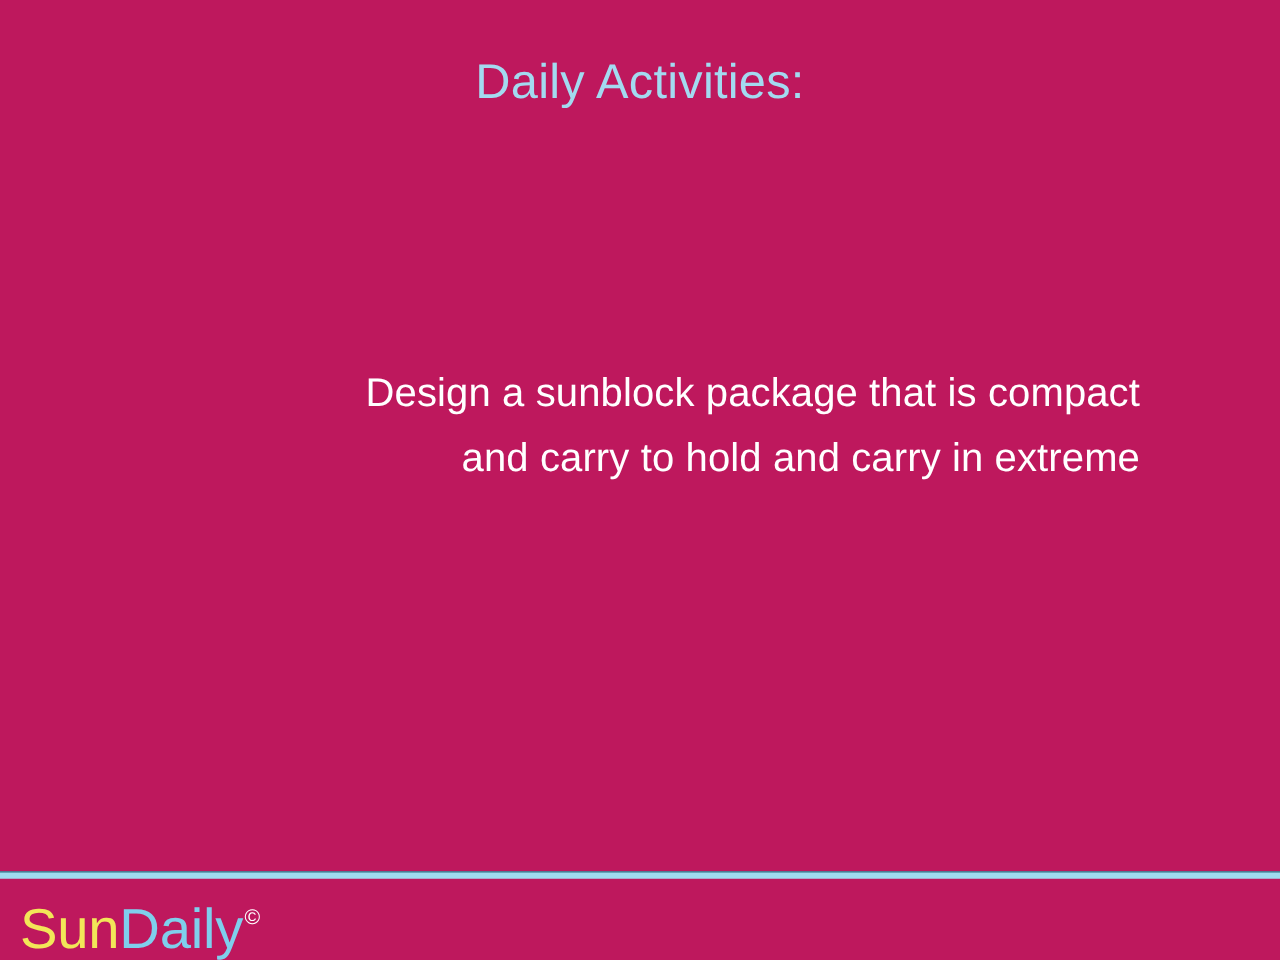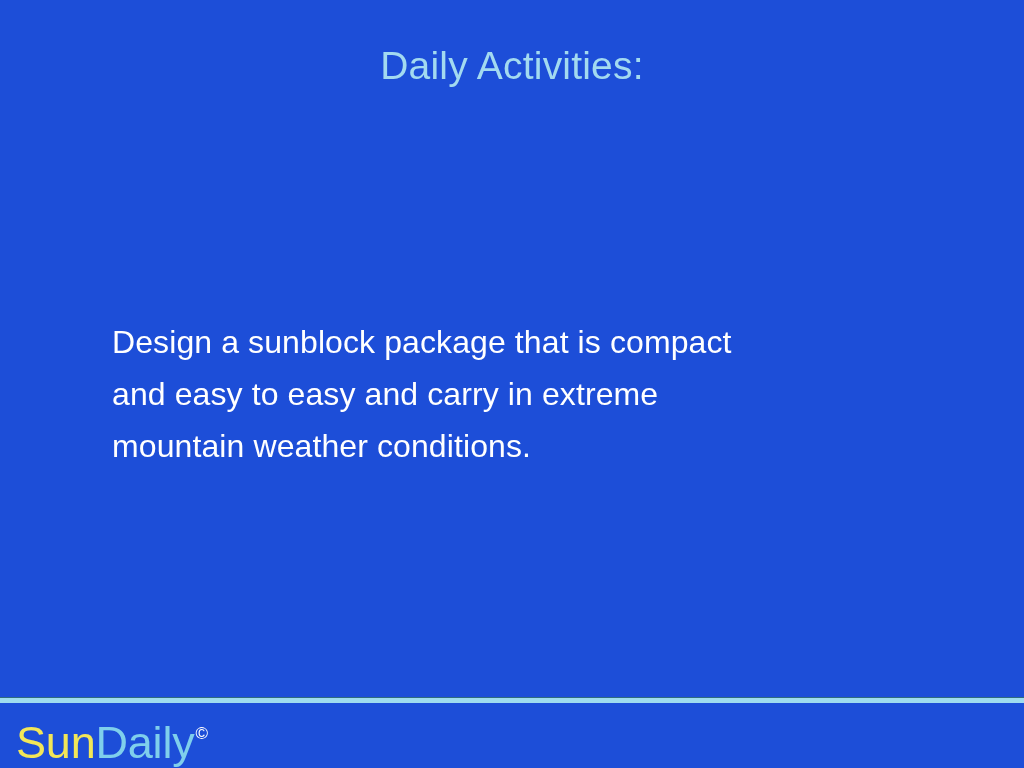--- a/index.html
+++ b/index.html
@@ -13,21 +13,21 @@
     height: 768px;
     overflow: hidden;
     font-family: "Liberation Sans", sans-serif;
     -webkit-font-smoothing: antialiased;
   }
 
   .slide {
     position: relative;
     width: 1024px;
     height: 768px;
-    background: #1d4ed8;
+    background: #be185d;
   }
 
   
   .slide-title {
     position: absolute;
     left: 0;
     top: 18px;
     width: 1024px;
     text-align: center;
     color: #a3daf0;
@@ -35,23 +35,23 @@
     font-weight: 300;
     letter-spacing: 0.2px;
     line-height: 44px;
     white-space: nowrap;
   }
 
   
   .body-block {
     position: absolute;
     left: 112px;
-    top: 316px;
+    top: 288px;
     width: 800px;
-    text-align: left;
+    text-align: right;
   }
   .body-line {
     color: #ffffff;
     font-size: 32px;
     font-weight: 400;
     line-height: 52px;
     letter-spacing: 0.1px;
     white-space: nowrap;
   }
 
@@ -89,22 +89,21 @@
 </style>
 </head>
 <body>
 
 <div class="slide">
 
   <h1 class="slide-title">Daily Activities:</h1>
 
   <div class="body-block">
     <div class="body-line">Design a sunblock package that is compact</div>
-    <div class="body-line">and easy to easy and carry in extreme</div>
-    <div class="body-line">mountain weather conditions.</div>
+    <div class="body-line">and carry to hold and carry in extreme</div>
   </div>
 
   <div class="footer-rule"></div>
 
   <div class="logo">
     <span class="logo-sun">Sun</span><span class="logo-blok">Daily</span><span class="logo-mark">©</span>
   </div>
 
 </div>
 

